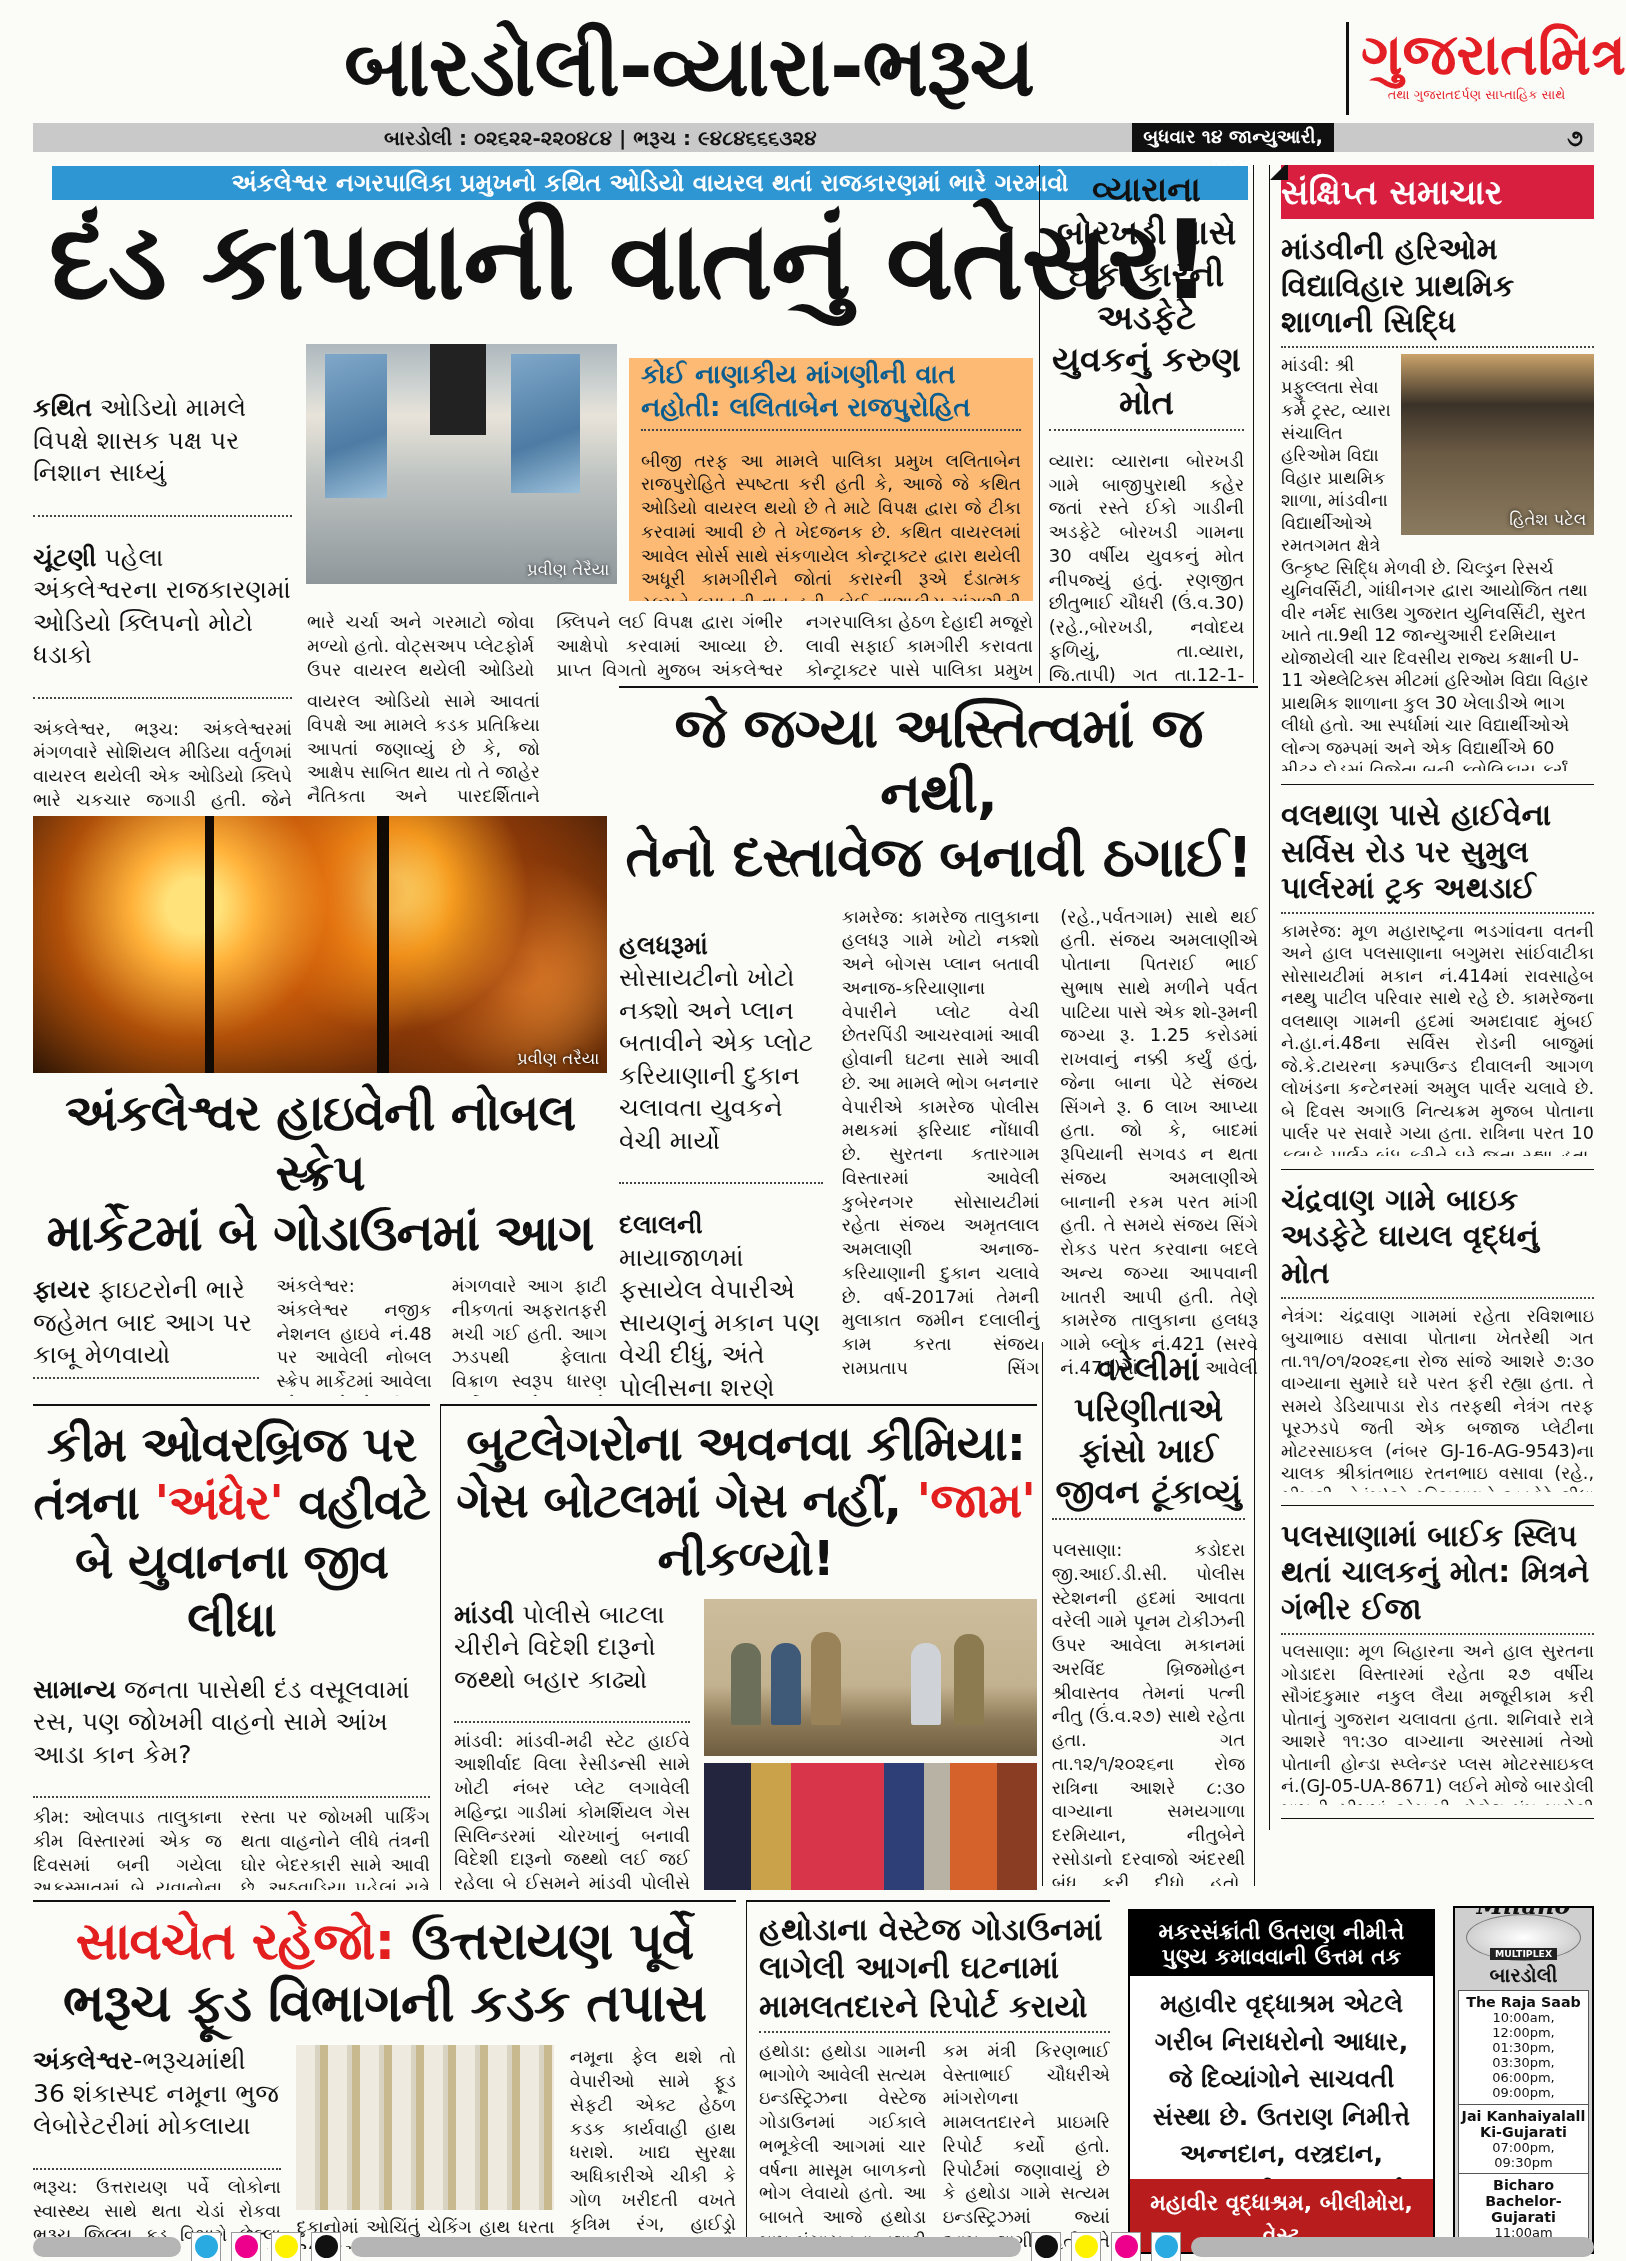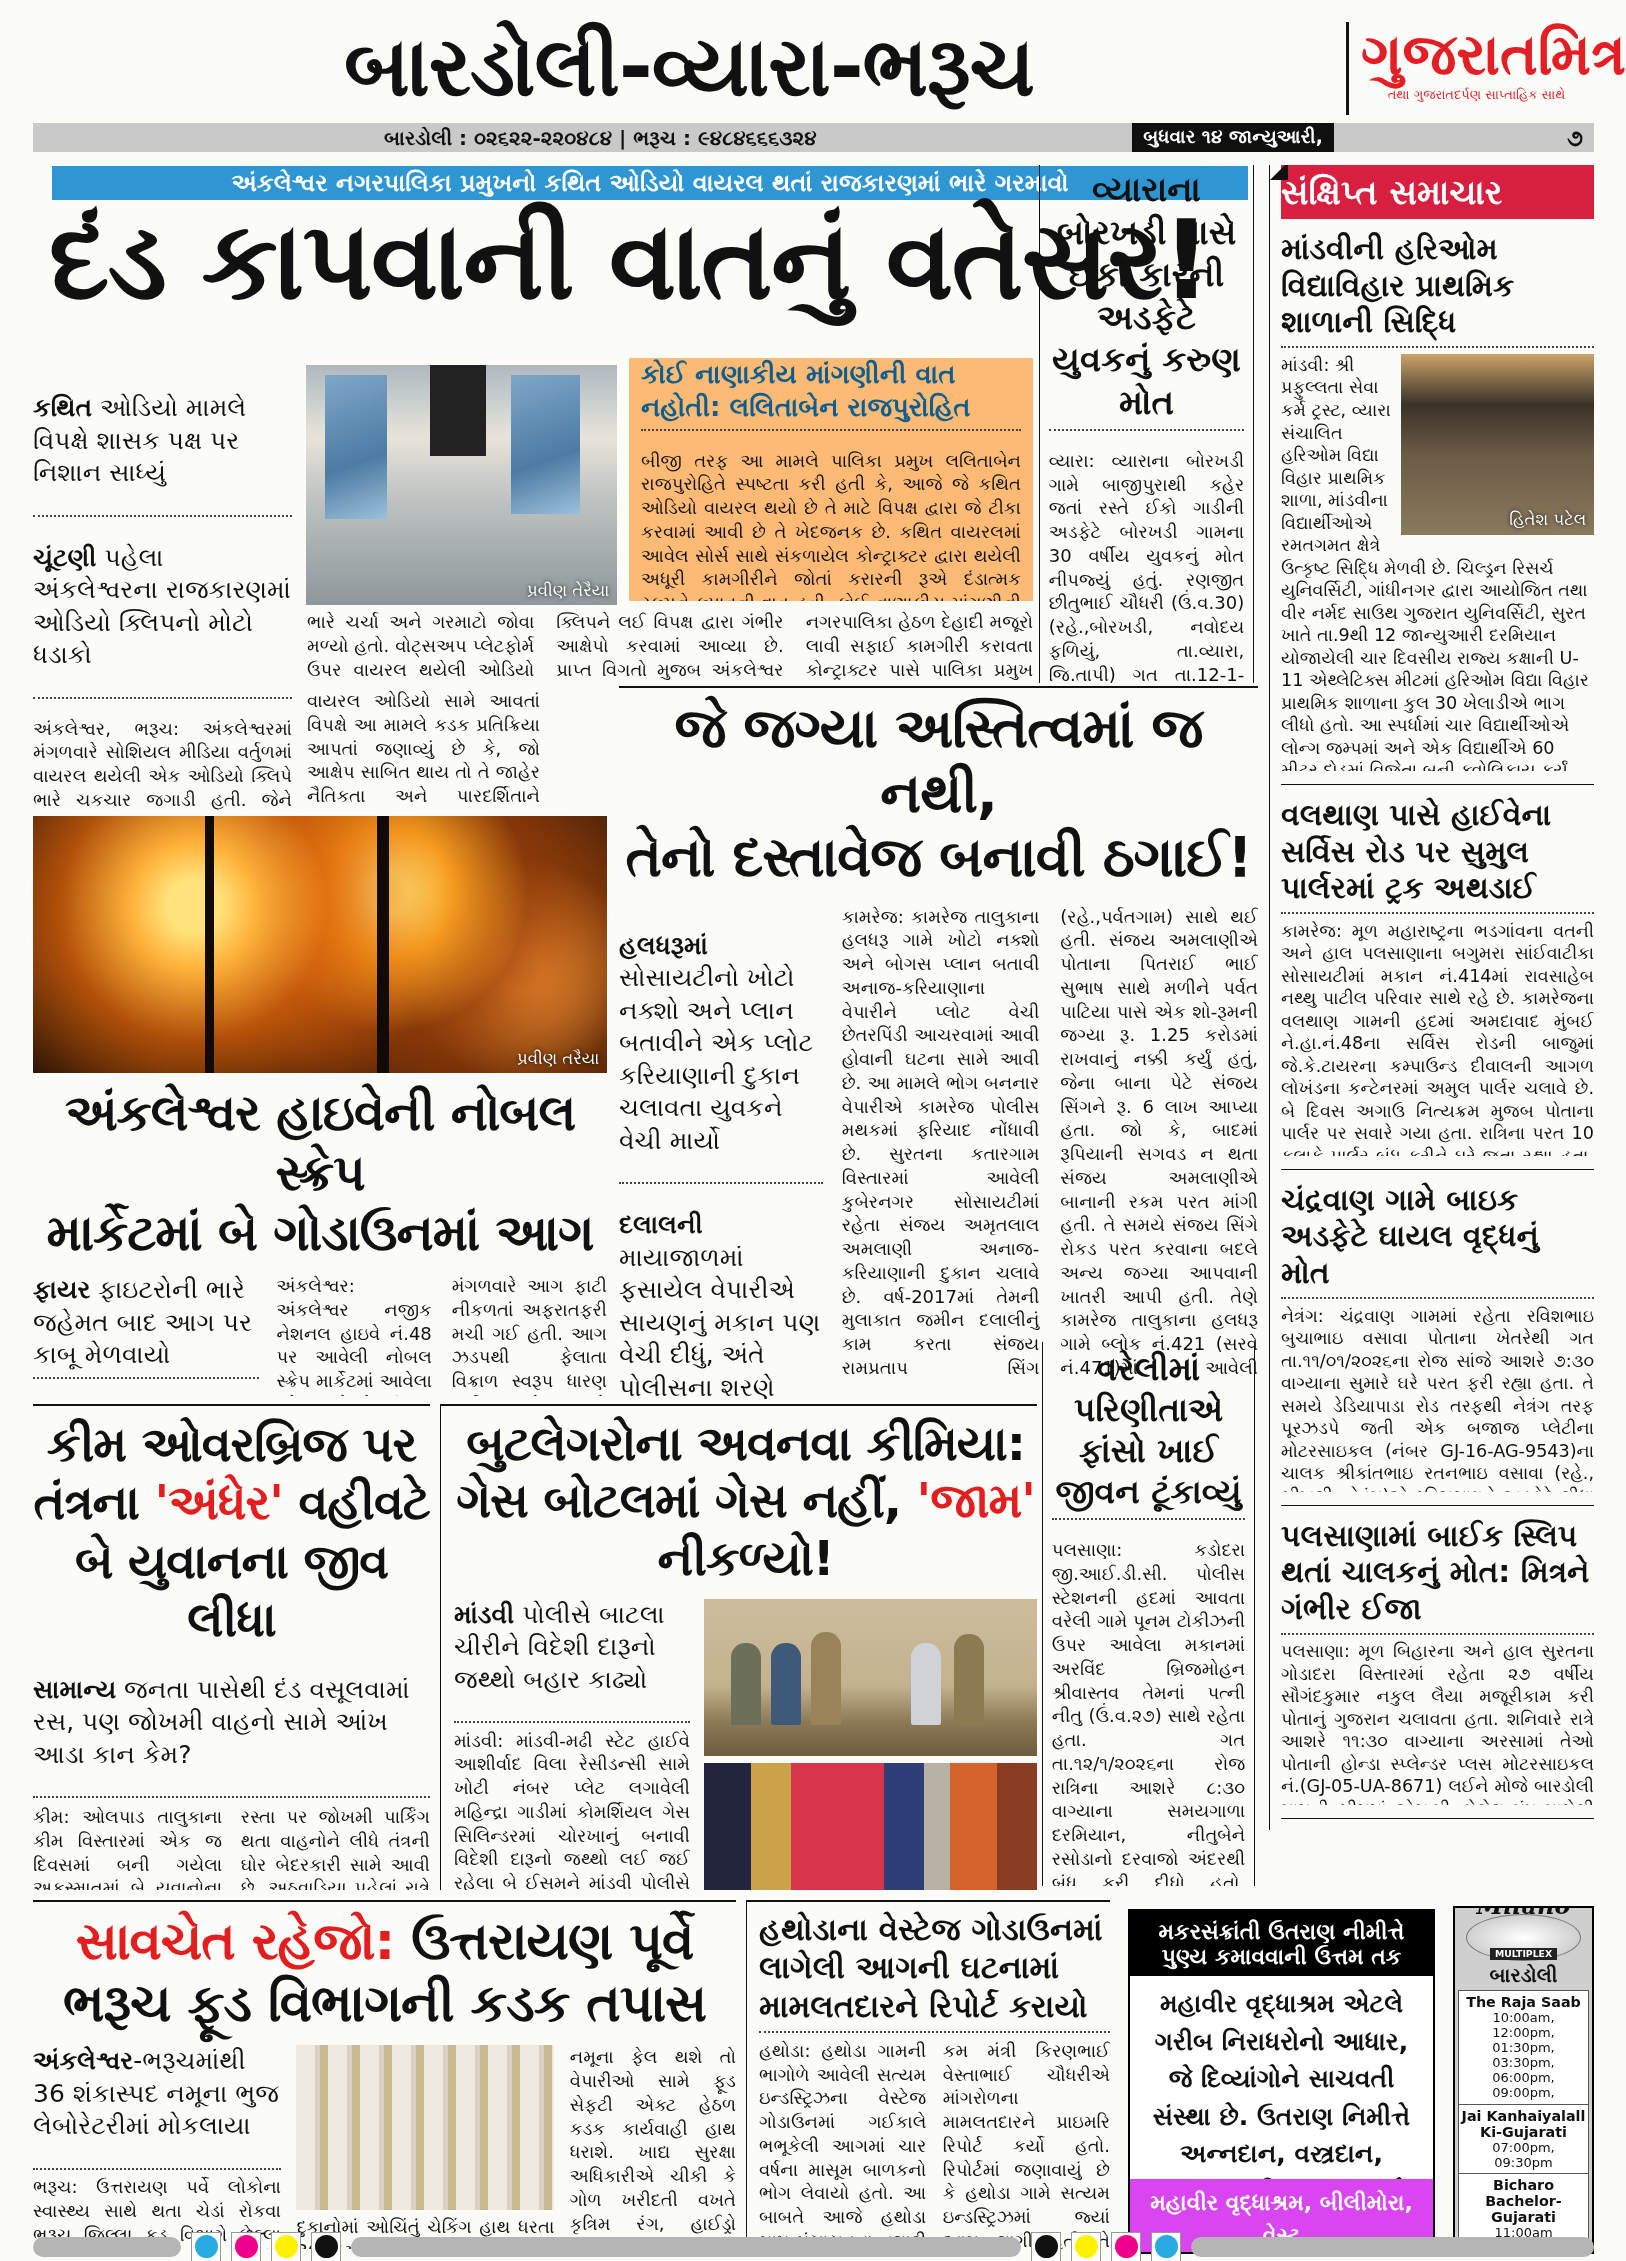--- a/index.html
+++ b/index.html
@@ -26,21 +26,21 @@
            text-align:center;font-size:18.7px;font-weight:700;line-height:28.5px;}
   #pageno{left:1567px;top:125px;font-size:23px;font-weight:700;}
   
   #kicker{left:52px;top:166px;width:1196px;height:34px;background:#2e96d2;color:#fff;
           font-size:24px;font-weight:700;text-align:center;line-height:34px;}
   #lead-head{left:49px;top:204px;width:1205px;font-size:108px;font-weight:800;line-height:1.05;
              letter-spacing:-1.6px;white-space:nowrap;}
   .deck{font-size:25px;line-height:1.3;}
   .deck b{font-weight:800;}
   #lead-deckcol{left:33px;top:367px;width:259px;height:445px;}
-  #photo-building{left:306px;top:365px;width:311px;height:240px;
+  #photo-building{left:306px;top:344px;width:311px;height:240px;
      background:linear-gradient(180deg,#aeb8bd 0%,#cfd4d2 18%,#e8e3d9 30%,#bfc4c2 55%,#8f979b 100%);}
   #photo-building .win{position:absolute;background:linear-gradient(160deg,#7fa7c9,#4d7ba3 60%,#9cc0da);}
   #bluebox{left:629px;top:358px;width:404px;height:243px;background:#fdba74;padding:0 12px;}
   #bluebox .bt{color:#0d5e8f;font-size:26px;font-weight:800;line-height:1.25;}
   #lead-body3{left:307px;top:610px;width:726px;height:72px;column-count:3;column-gap:22px;}
   #lead-body-cont{left:307px;top:689px;width:233px;height:120px;}
   
   #vyara{left:1039px;top:165px;width:215px;height:518px;border-left:1.6px solid #111;border-right:1.6px solid #111;padding:3.3px 8.8px;}
   #vyara .h{font-size:34px;font-weight:800;text-align:center;line-height:1.25;}
   
@@ -101,21 +101,21 @@
       linear-gradient(180deg,#5a4438,#8a6d52);}
   #food-c2{width:258px;flex:none;}
   #food-c3{flex:1;}
   #hathoda{left:746px;top:1900px;width:364px;height:349px;border-top:2.2px solid #111;border-left:1.6px solid #111;padding:7.7px 0 0 12px;}
   #hathoda .h{font-size:31px;font-weight:800;line-height:1.25;}
   #hathoda-body{column-count:2;column-gap:16.5px;height:231px;overflow:hidden;}
   
   #ad1{left:1128px;top:1909px;width:307px;height:345px;border:2.7px solid #000;background:#fff;}
   #ad1 .hd{background:#000;color:#fff;font-size:22px;font-weight:800;text-align:center;padding:7.7px 3.3px;}
   #ad1 .bd{font-size:25px;font-weight:800;line-height:1.5;padding:8.8px 10px;text-align:center;height:203px;overflow:hidden;}
-  #ad1 .ft{background:#d946ef;color:#fff;font-size:22px;font-weight:800;text-align:center;padding:6.6px 2.2px;line-height:1.5;}
+  #ad1 .ft{background:#b91c1c;color:#fff;font-size:22px;font-weight:800;text-align:center;padding:6.6px 2.2px;line-height:1.5;}
   #ad2{left:1453px;top:1906px;width:141px;height:348px;border:2.2px solid #000;background:#cfcfcf;text-align:center;}
   #ad2 .oval{margin:5.5px auto 2.2px;width:115px;height:47px;border-radius:50%;background:radial-gradient(#fff,#bbb);
              border:1.6px solid #777;display:flex;flex-direction:column;align-items:center;justify-content:flex-end;gap:28px;}
   #ad2 .mi{font-size:24px;font-weight:800;font-style:italic;font-family:"DejaVu Serif","Liberation Serif",serif;}
   #ad2 .mx{font-size:9.3px;font-weight:700;background:#222;color:#fff;padding:0.5px 4.4px;}
   #ad2 .loc{font-size:20px;font-weight:800;}
   #ad2 .shows{background:#fff;margin:3.3px;border:1.1px solid #555;}
   #ad2 .show{border-bottom:1.1px solid #555;padding:3.3px 2.2px;}
   #ad2 .show:last-child{border-bottom:none;}
   #ad2 .st{font-size:14.3px;font-weight:800;}

